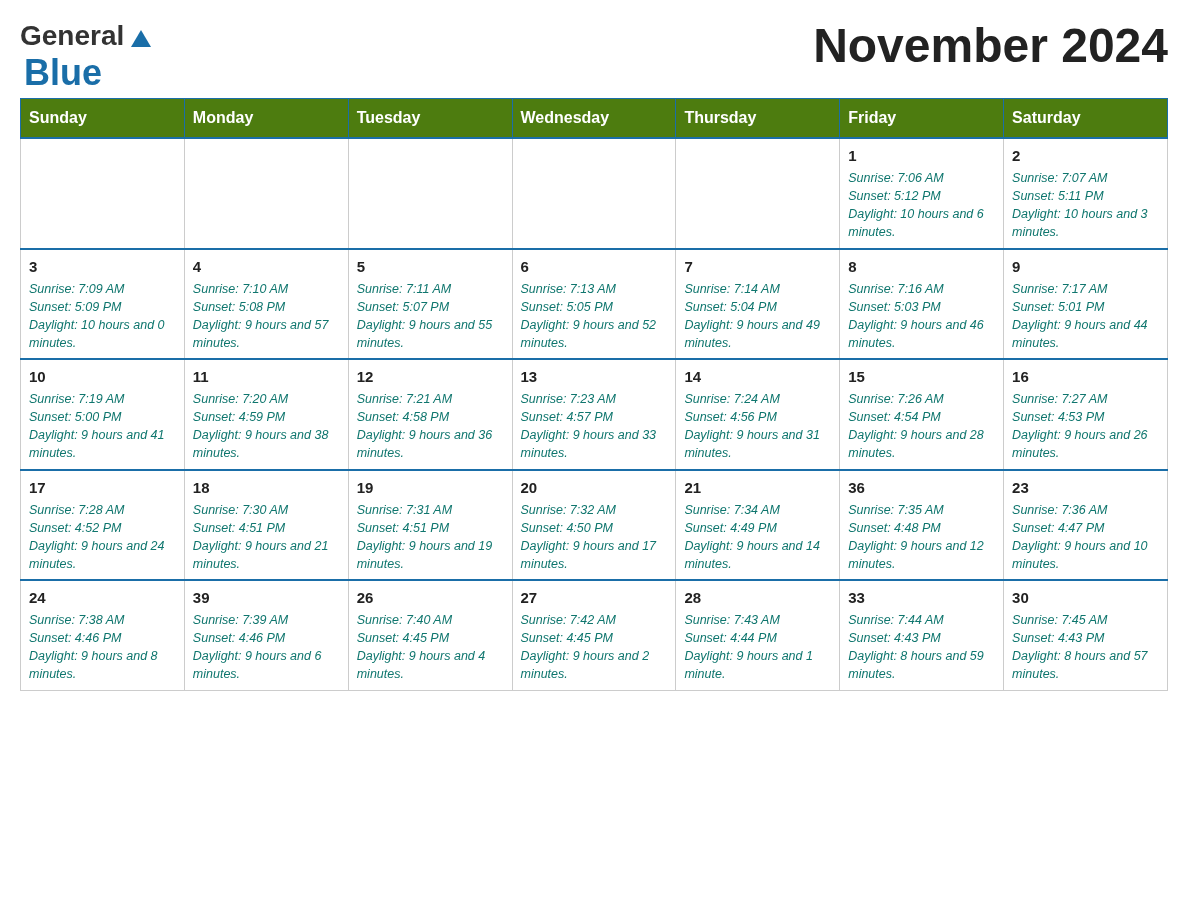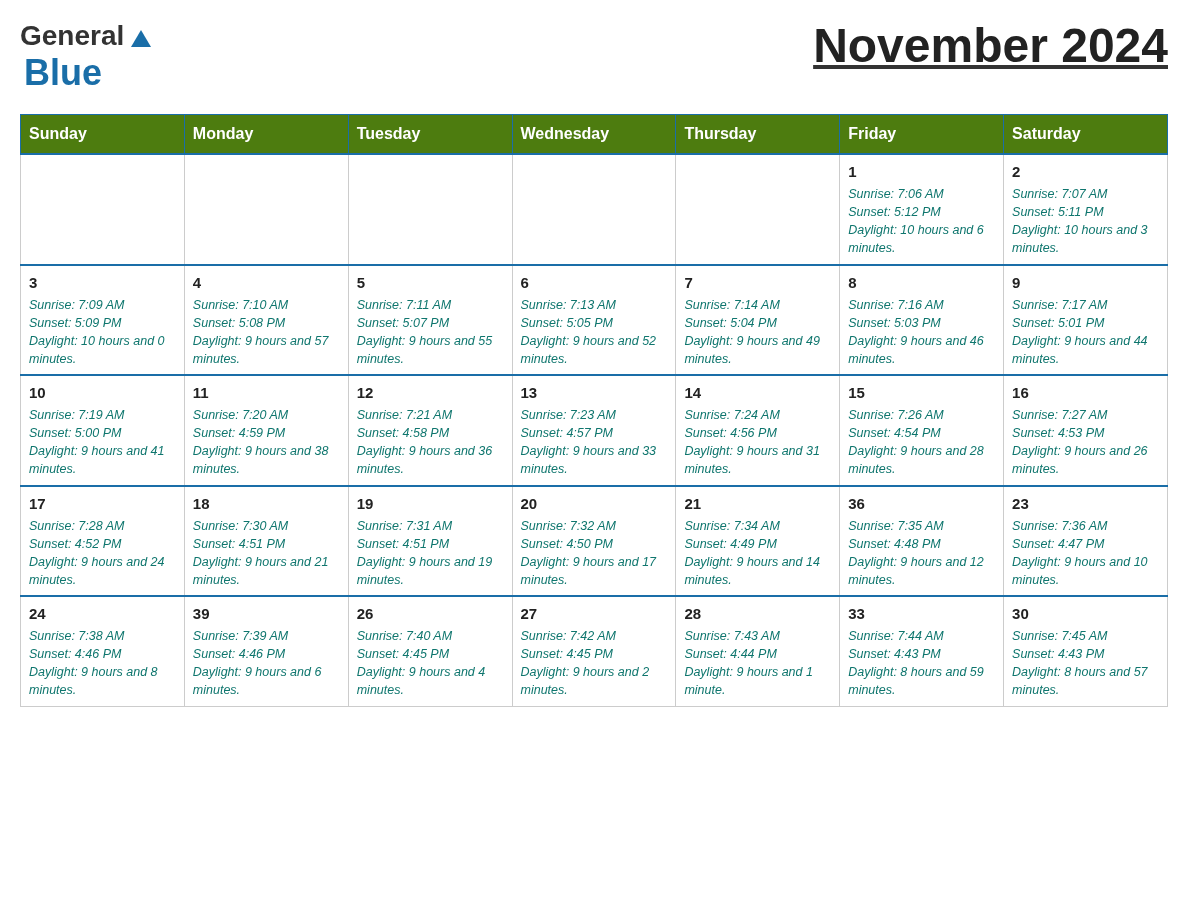--- a/index.html
+++ b/index.html
@@ -8,21 +8,21 @@
       background: #fff;
       color: #333;
       padding: 20px;
       width: 1188px;
       min-height: 918px;
     }
     .header {
       display: flex;
       justify-content: space-between;
       align-items: flex-start;
-      margin-bottom: 20px;
+      margin-bottom: 4px;
     }
     .logo-text-general {
       font-size: 28px;
       font-weight: bold;
       color: #333;
     }
     .logo-blue {
       font-size: 36px;
       font-weight: bold;
       color: #1a6ea8;
@@ -30,21 +30,20 @@
     .logo-wrapper {
       display: flex;
       flex-direction: column;
     }
     .logo-row1 {
       display: flex;
       align-items: flex-end;
     }
     .title-area {
       text-align: right;
-      text-decoration: underline;
     }
     .title-area h1 {
       font-size: 48px;
       font-weight: bold;
       color: #222;
       line-height: 1.1;
     }
     .title-area h2 {
       font-size: 22px;
       font-weight: normal;

